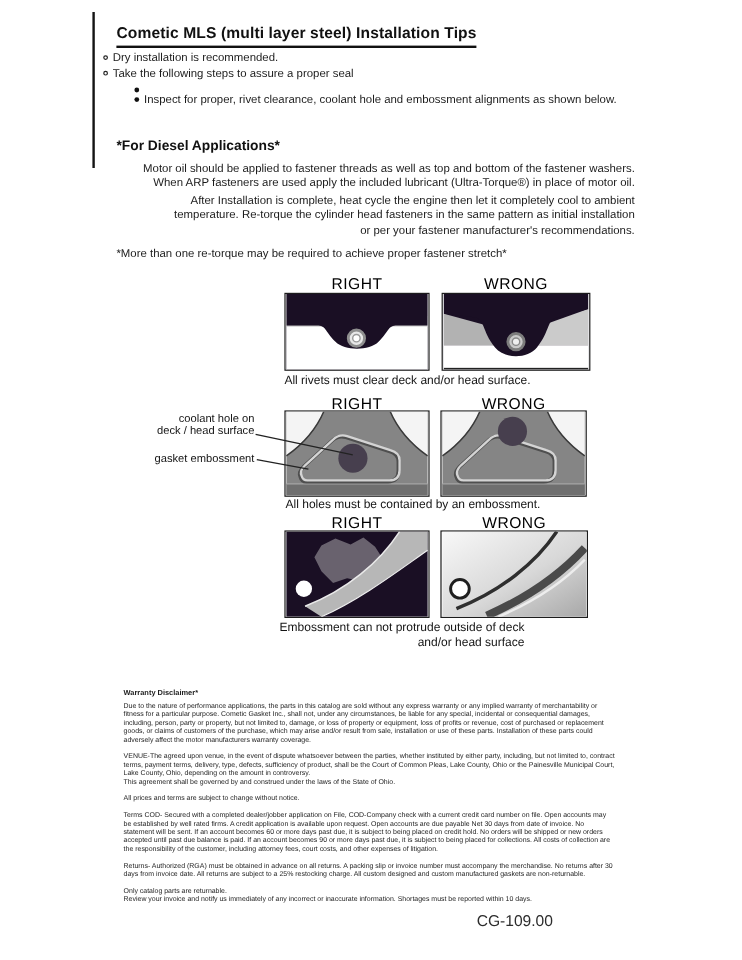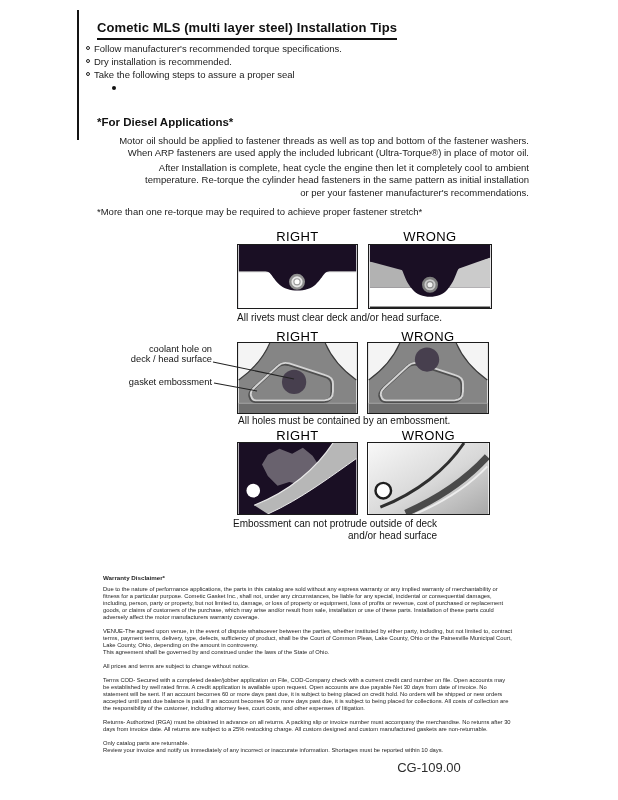--- a/index.html
+++ b/index.html
@@ -50,32 +50,32 @@
 
 <div class="page">
 
   <div class="abs left-rule"></div>
 
   <h1 class="abs title">Cometic MLS (multi layer steel) Installation Tips</h1>
 
   <div class="abs tips">
     <div class="tip-row">
       <span class="m-circle"></span>
-      <span>Follow manufacturer's recommended torque specifications.</span>
-    </div>
-    <div class="tip-row">
-      <span class="m-circle"></span>
       <span>Dry installation is recommended.</span>
     </div>
     <div class="tip-row">
       <span class="m-circle"></span>
       <span>Take the following steps to assure a proper seal</span>
     </div>
     <div class="tip-row sub">
       <span class="m-dot"></span>
+    </div>
+    <div class="tip-row sub">
+      <span class="m-dot"></span>
+      <span>Inspect for proper, rivet clearance, coolant hole and embossment alignments as shown below.</span>
     </div>
   </div>
 
   <h2 class="abs diesel-h">*For Diesel Applications*</h2>
   <p class="abs body-p pre" style="top:135px">Motor oil should be applied to fastener threads as well as top and bottom of the fastener washers.
 When ARP fasteners are used apply the included lubricant (Ultra-Torque®) in place of motor oil.</p>
   <p class="abs body-p pre" style="top:162px">After Installation is complete, heat cycle the engine then let it completely cool to ambient
 temperature. Re-torque the cylinder head fasteners in the same pattern as initial installation
 or per your fastener manufacturer's recommendations.</p>
   <p class="abs body-p" style="top:206px">*More than one re-torque may be required to achieve proper fastener stretch*</p>

